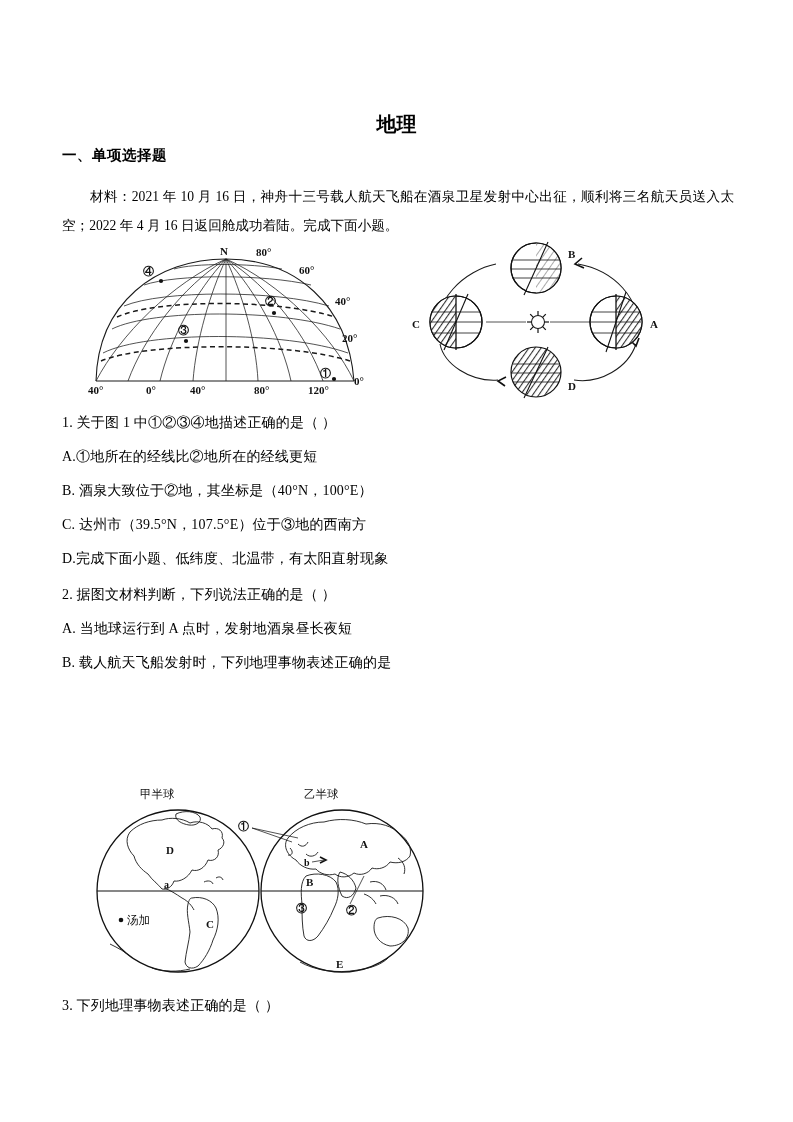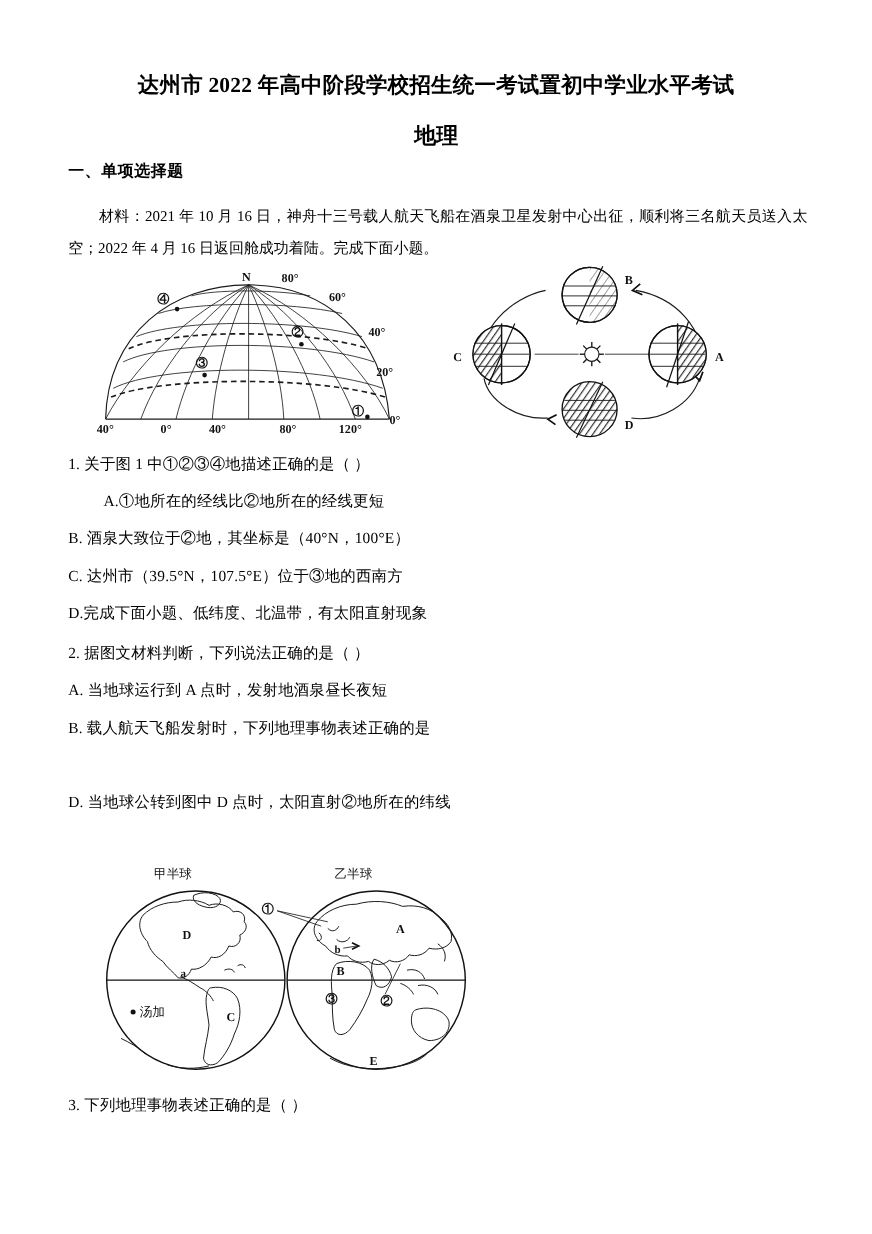--- a/index.html
+++ b/index.html
@@ -119,21 +119,20 @@
     fill: #111;
   }
   .dot { fill: #111; }
   .landfill { fill: none; stroke: #1a1a1a; stroke-width: 0.9; }
 </style>
 </head>
 <body>
 
 <div class="page">
 
-  <div class="doc-title">达州市 2022 年高中阶段学校招生统一考试置初中学业水平考试</div>
   <div class="doc-subtitle">地理</div>
 
   <div class="section-head">一、单项选择题</div>
 
   <div class="material" style="top:182px;">材料：2021 年 10 月 16 日，神舟十三号载人航天飞船在酒泉卫星发射中心出征，顺利将三名航天员送入太空；2022 年 4 月 16 日返回舱成功着陆。完成下面小题。</div>
 
   <div class="fig1">
     <svg width="280" height="152" viewBox="0 0 280 152">
 
       <path class="ink" d="M 10 138 C 12 60 70 16 140 16 C 210 16 262 62 268 138"></path>
@@ -270,32 +269,31 @@
         <line x1="170" y1="107" x2="146" y2="158" stroke="#111" stroke-width="1.1"></line>
       </g>
       <text class="lbl" x="190" y="150">D</text>
     </svg>
   </div>
 
   <div class="qline" style="top:413px;">
     <span>1.</span>
     <span>关于图 1 中①②③④地描述正确的是（      ）</span>
   </div>
-  <div class="opt" style="top:447px;margin-left:32px;">A.①地所在的经线比②地所在的经线更短</div>
+  <div class="opt" style="top:447px;">A.①地所在的经线比②地所在的经线更短</div>
   <div class="opt" style="top:481px;">B. 酒泉大致位于②地，其坐标是（40°N，100°E）</div>
   <div class="opt" style="top:515px;">C. 达州市（39.5°N，107.5°E）位于③地的西南方</div>
   <div class="opt" style="top:549px;">D.完成下面小题、低纬度、北温带，有太阳直射现象</div>
 
   <div class="qline" style="top:585px;">
     <span>2.</span>
     <span>据图文材料判断，下列说法正确的是（      ）</span>
   </div>
   <div class="opt" style="top:619px;">A. 当地球运行到 A 点时，发射地酒泉昼长夜短</div>
   <div class="opt" style="top:653px;">B. 载人航天飞船发射时，下列地理事物表述正确的是</div>
-  <div class="opt" style="top:721px;">D. 当地球公转到图中 D 点时，太阳直射②地所在的纬线</div>
 
 
   <div class="fig3">
     <svg width="360" height="205" viewBox="0 0 360 205">
 
       <text class="lbl-cjk" x="48" y="12">甲半球</text>
       <text class="lbl-cjk" x="212" y="12">乙半球</text>
 
       <g>
         <circle cx="86" cy="105" r="81" fill="#fff" stroke="#111" stroke-width="1.3"></circle>

